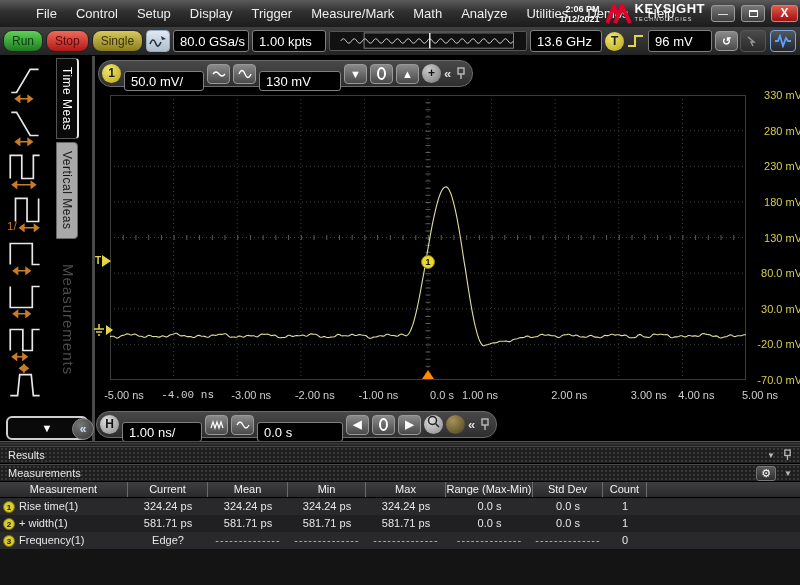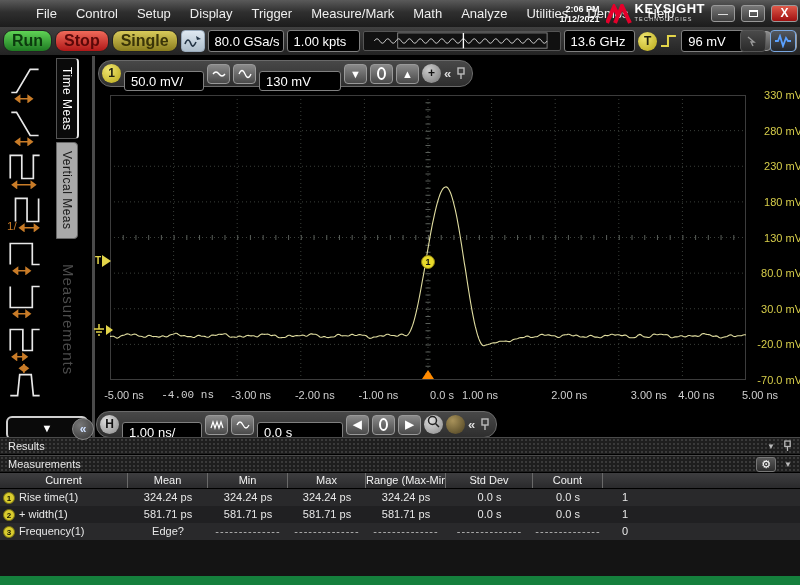--- a/index.html
+++ b/index.html
@@ -1,18 +1,18 @@
 <!DOCTYPE html>
 <html><head>
 <meta charset="utf-8">
 <style>
   * { margin:0; padding:0; box-sizing:border-box; }
   html,body { background:#000; }
   body { font-family:"Liberation Sans", sans-serif; }
-  .app { position:relative; width:800px; height:585px; background:#15803d; overflow:hidden; }
+  .app { position:relative; width:800px; height:585px; background:#c2410c; overflow:hidden; }
 
   
   .titlebar { position:absolute; left:0; top:0; width:800px; height:27px;
     background:linear-gradient(#5a5a5a,#2f2f2f 45%,#1c1c1c); display:flex; align-items:center; }
   .menubar { display:flex; gap:19px; padding-left:36px; }
   .menu-item { color:#eee; font-size:13px; cursor:default; white-space:nowrap; }
   .title-right { position:absolute; right:2px; top:0; height:27px; display:flex; align-items:center; gap:6px; }
   .clock { text-align:right; color:#fff; font-size:9px; font-weight:bold; line-height:10px; }
   .brand { display:flex; align-items:center; gap:3px; }
   .brand-text { line-height:10px; }
@@ -21,21 +21,21 @@
   .winbtn { width:24px; height:17px; border-radius:3px; border:1px solid #999;
     background:linear-gradient(#777,#3f3f3f); color:#fff; font-size:10px; line-height:15px;
     text-align:center; }
   .winbtn.close { background:linear-gradient(#e05a4a,#a01010); width:27px; font-weight:bold; font-size:12px; }
   .maxglyph { display:inline-block; width:9px; height:7px; border:1px solid #fff; border-top-width:2px; margin-top:4px; }
 
   
   .toolbar { position:absolute; left:0; top:27px; width:800px; height:29px;
     background:linear-gradient(#404040,#232323); border-bottom:1px solid #000;
     display:flex; align-items:center; gap:3px; padding:0 3px; }
-  .tb-btn { height:22px; padding:0 8px; border-radius:9px; font-size:16px; font-weight:bold;
+  .tb-btn { height:22px; padding:0 8px; border-radius:9px; font-size:12px; font-weight:normal;
     border:1px solid #222; color:#1a2a10; }
   .tb-run { background:linear-gradient(#5fd355,#1e7a22); color:#0c3a0e; }
   .tb-stop { background:linear-gradient(#f06a5a,#b01818); color:#5a0808; }
   .tb-single { background:linear-gradient(#d8ca5a,#8a7d1e); color:#3a3408; }
   .tb-icon { width:24px; height:22px; border-radius:4px; border:1px solid #9ab;
     background:linear-gradient(#dfe9f2,#aebecb); display:flex; align-items:center; justify-content:center; }
   .lcd { background:#000; border:1px solid #808080; border-radius:3px; color:#fff;
     font-size:13px; padding:1px 6px; height:22px; line-height:19px; white-space:nowrap; }
   .lcd.sr { width:76px; } .lcd.mem { width:74px; } .lcd.bw { width:72px; } .lcd.trig { width:64px; }
   .strip { width:198px; height:20px; background:#111; border:1px solid #555; border-radius:2px; }
@@ -86,21 +86,21 @@
   .tri-right { display:inline-block; width:0; height:0; border-top:6px solid transparent;
     border-bottom:6px solid transparent; border-left:9px solid #e3d54a; margin-left:1px; }
   .edge-marker { position:absolute; width:14px; height:14px; border-radius:50%; background:#e8da2a;
     border:1px solid #8a7d10; color:#111; font-size:9px; font-weight:bold; text-align:center; line-height:13px; z-index:4; }
   .ttime-marker { position:absolute; width:0; height:0; border-left:6px solid transparent;
     border-right:6px solid transparent; border-bottom:9px solid #ff8a00; z-index:4; }
 
   
   .resize-bar { position:absolute; left:0; top:441px; width:800px; height:5px;
     background:linear-gradient(#111,#3a3a3a 40%,#181818); border-top:1px solid #555; }
-  .results { position:absolute; left:0; top:437px; width:800px; height:139px; background:#141414; }
+  .results { position:absolute; left:0; top:446px; width:800px; height:139px; background:#141414; }
   .res-bar { position:relative; height:18px; background-color:#1e1e1e;
     background-image:radial-gradient(#3a3a3a 0.8px, transparent 0.9px); background-size:4px 4px;
     border-top:1px solid #4a4a4a; border-bottom:1px solid #000;
     color:#e8e8e8; font-size:11px; line-height:17px; padding-left:8px; }
   .res-bar .bar-right { position:absolute; right:8px; top:0; height:100%; display:flex; align-items:center; gap:8px; }
   .bar-caret { color:#bbb; font-size:8px; }
   .gear-btn { width:20px; height:15px; border-radius:3px; border:1px solid #777;
     background:linear-gradient(#5a5a5a,#2e2e2e); color:#fff; font-size:11px; line-height:13px; text-align:center; }
 
   .mtable { width:800px; font-size:11px; color:#e8e8e8; }
@@ -402,20 +402,21 @@
     </div>
     <div class="res-bar">
       <span>Measurements</span>
       <span class="bar-right">
         <span class="gear-btn">⚙</span>
         <span class="bar-caret">▼</span>
       </span>
     </div>
     <div class="mtable" id="mtable">
         <div class="mrow head">
+          <div class="mcell">Measurement</div>
           <div class="mcell">Current</div>
           <div class="mcell">Mean</div>
           <div class="mcell">Min</div>
           <div class="mcell">Max</div>
           <div class="mcell">Range (Max-Min)</div>
           <div class="mcell">Std Dev</div>
           <div class="mcell">Count</div>
           <div class="mcell"></div>
         </div>
         <div class="mrow r0">

